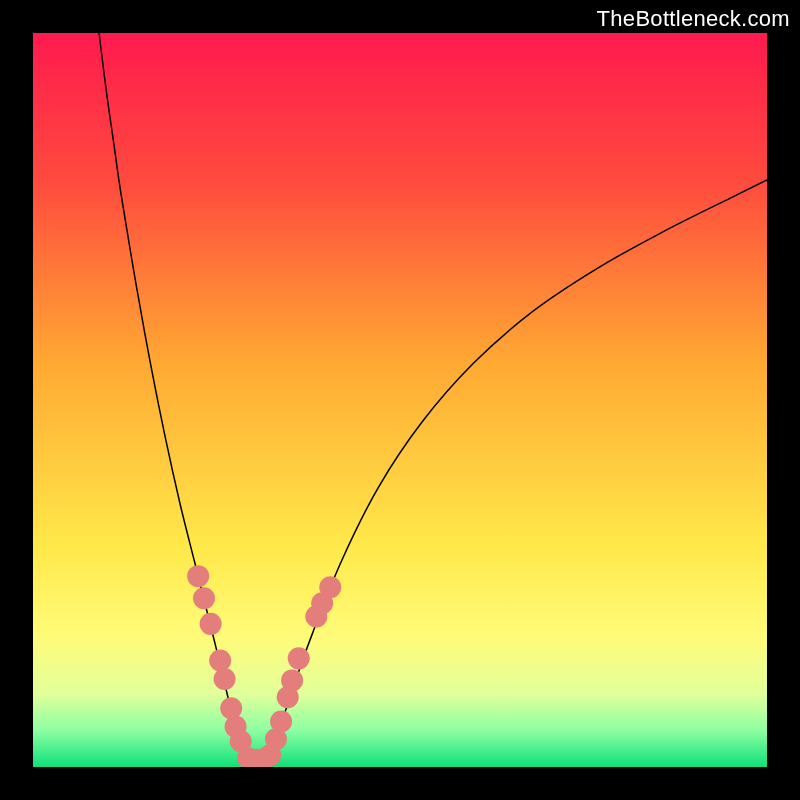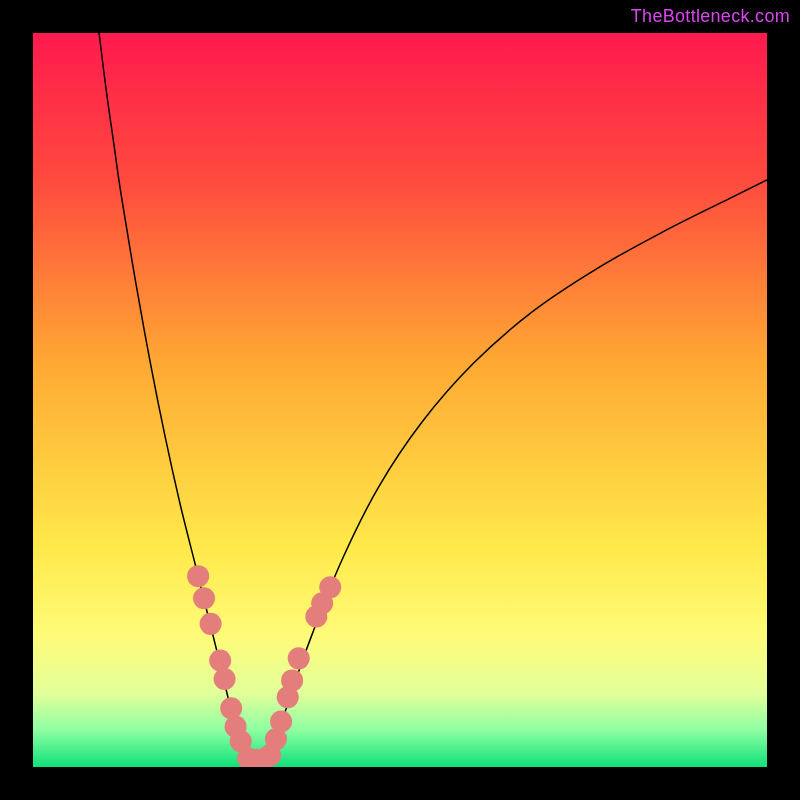--- a/index.html
+++ b/index.html
@@ -14,22 +14,22 @@
   .frame {
     width: 800px;
     height: 800px;
     background: #000;
     position: relative;
   }
   .watermark {
     position: absolute;
     top: 6px;
     right: 10px;
-    color: #d946ef;
-    font-size: 18px;
+    color: #ffffff;
+    font-size: 22px;
     font-weight: 500;
     letter-spacing: 0.3px;
     z-index: 10;
   }
   .plot-area {
     position: absolute;
     left: 33px;
     top: 33px;
     width: 734px;
     height: 734px;

